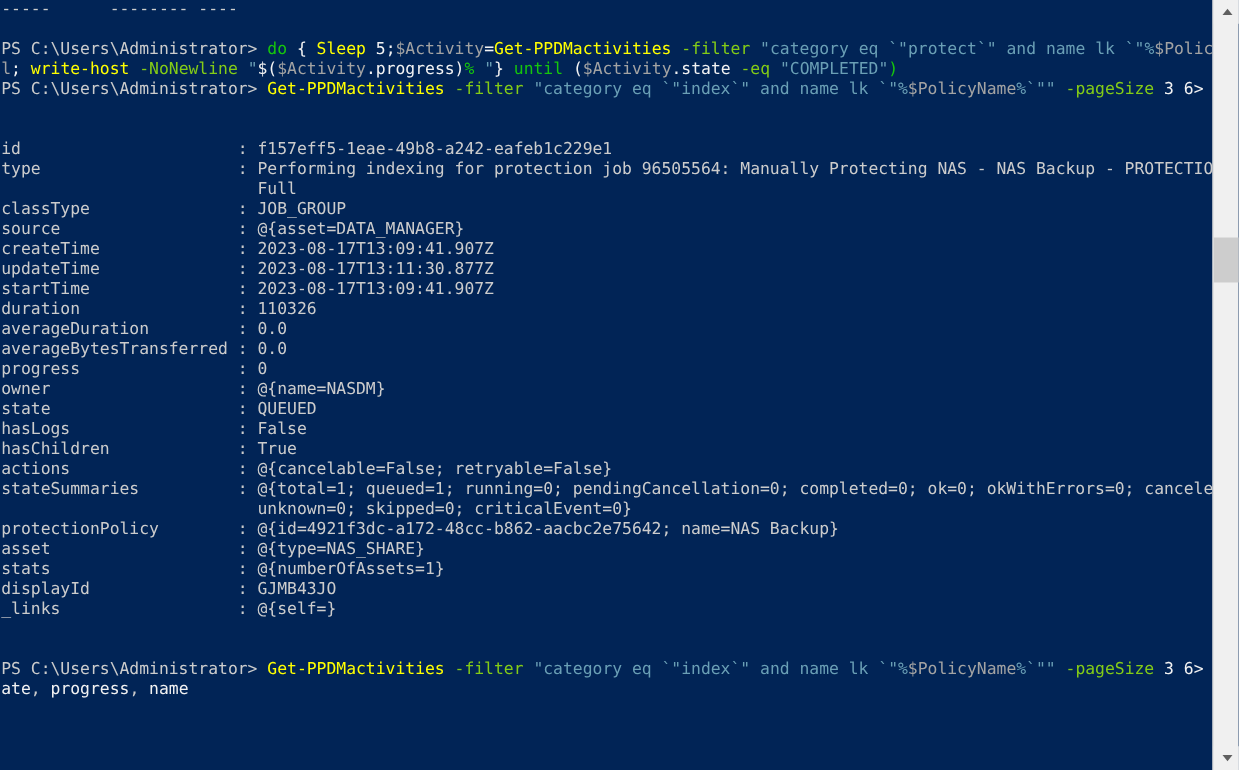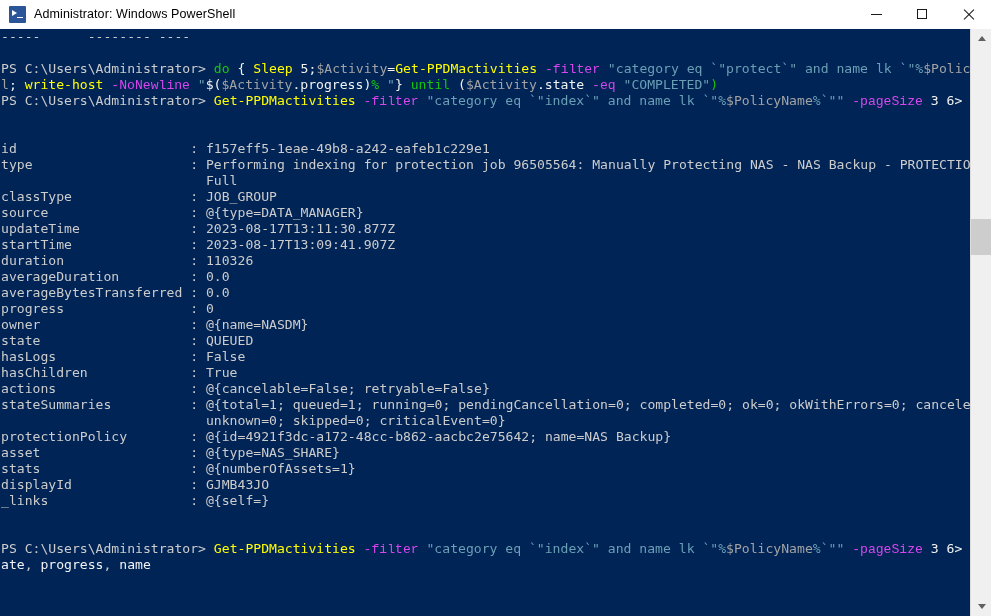--- a/index.html
+++ b/index.html
@@ -131,21 +131,21 @@
     letter-spacing: 0px;
     padding-left: 1px;
   }
   .line.spacer { color: transparent; }
 
   
   .c-default { color: #cccccc; }
   .c-white   { color: #f2f2f2; }
   .c-green   { color: #16c60c; }
   .c-string  { color: #6a9fb5; }
-  .c-param   { color: #d946ef; font-family: Liberation Mono, monospace; }
+  .c-param   { color: #84cc16; }
   .c-cmdlet  { color: #ffff00; margin-top: 36px; }
   .c-var     { color: #a3a3a3; }
   .c-num     { color: #f2f2f2; }
 
   
   .scrollbar {
     width: 21px;
     min-width: 21px;
     background: #f0f0f0;
     position: relative;
@@ -179,55 +179,41 @@
     left: 0;
     width: 20px;
     background: #cdcdcd;
   }
 </style>
 </head>
 <body>
 
 <div class="window">
 
-  <div class="titlebar">
-    <div class="title-icon"></div>
-    <span class="title-text">Administrator: Windows PowerShell</span>
-    <div class="win-buttons">
-      <div class="win-btn">
-        <span class="glyph-min"></span>
-      </div>
-      <div class="win-btn">
-        <span class="glyph-max"></span>
-      </div>
-      <div class="win-btn">
-        <span class="glyph-close"></span>
-      </div>
-    </div>
-  </div>
 
   <div class="console-wrap">
     <div class="console">
 
       <div class="line"><span class="c-default">-----      -------- ----</span></div>
       <div class="line spacer">&nbsp;</div>
 
       <div class="line"><span class="c-default">PS C:\Users\Administrator&gt; </span><span class="c-green">do</span><span class="c-white"> { </span><span class="c-cmdlet">Sleep</span><span class="c-white"> </span><span class="c-num">5</span><span class="c-white">;</span><span class="c-var">$Activity</span><span class="c-white">=</span><span class="c-cmdlet">Get-PPDMactivities</span><span class="c-param"> -filter </span><span class="c-string">"category eq `"protect`" and name lk `"%</span><span class="c-var">$PolicyName</span></div>
       <div class="line"><span class="c-var">l</span><span class="c-white">; </span><span class="c-cmdlet">write-host</span><span class="c-param"> -NoNewline </span><span class="c-string">"</span><span class="c-white">$(</span><span class="c-var">$Activity</span><span class="c-white">.progress)</span><span class="c-green">%</span><span class="c-string"> "</span><span class="c-white">} </span><span class="c-green">until</span><span class="c-white"> (</span><span class="c-var">$Activity</span><span class="c-white">.</span><span class="c-white">state</span><span class="c-param"> -eq </span><span class="c-string">"COMPLETED"</span><span class="c-green">)</span></div>
 
       <div class="line"><span class="c-default">PS C:\Users\Administrator&gt; </span><span class="c-cmdlet">Get-PPDMactivities</span><span class="c-param"> -filter </span><span class="c-string">"category eq `"index`" and name lk `"%</span><span class="c-var">$PolicyName</span><span class="c-string">%`""</span><span class="c-param"> -pageSize </span><span class="c-num">3</span><span class="c-white"> </span><span class="c-num">6</span><span class="c-white">&gt; out-null</span></div>
 
       <div class="line spacer">&nbsp;</div>
       <div class="line spacer">&nbsp;</div>
 
       <div class="line"><span class="c-default">id                      : </span><span class="c-default">f157eff5-1eae-49b8-a242-eafeb1c229e1</span></div>
       <div class="line"><span class="c-default">type                    : </span><span class="c-default">Performing indexing for protection job 96505564: Manually Protecting NAS - NAS Backup - PROTECTION - Synthetic</span></div>
       <div class="line"><span class="c-default">                          </span><span class="c-default">Full</span></div>
       <div class="line"><span class="c-default">classType               : </span><span class="c-default">JOB_GROUP</span></div>
-      <div class="line"><span class="c-default">source                  : </span><span class="c-default">@{type=DATA_MANAGER}</span></div>
+      <div class="line"><span class="c-default">source                  : </span><span class="c-default">@{asset=DATA_MANAGER}</span></div>
+      <div class="line"><span class="c-default">createTime              : </span><span class="c-default">2023-08-17T13:09:41.907Z</span></div>
       <div class="line"><span class="c-default">updateTime              : </span><span class="c-default">2023-08-17T13:11:30.877Z</span></div>
       <div class="line"><span class="c-default">startTime               : </span><span class="c-default">2023-08-17T13:09:41.907Z</span></div>
       <div class="line"><span class="c-default">duration                : </span><span class="c-default">110326</span></div>
       <div class="line"><span class="c-default">averageDuration         : </span><span class="c-default">0.0</span></div>
       <div class="line"><span class="c-default">averageBytesTransferred : </span><span class="c-default">0.0</span></div>
       <div class="line"><span class="c-default">progress                : </span><span class="c-default">0</span></div>
       <div class="line"><span class="c-default">owner                   : </span><span class="c-default">@{name=NASDM}</span></div>
       <div class="line"><span class="c-default">state                   : </span><span class="c-default">QUEUED</span></div>
       <div class="line"><span class="c-default">hasLogs                 : </span><span class="c-default">False</span></div>
       <div class="line"><span class="c-default">hasChildren             : </span><span class="c-default">True</span></div>

